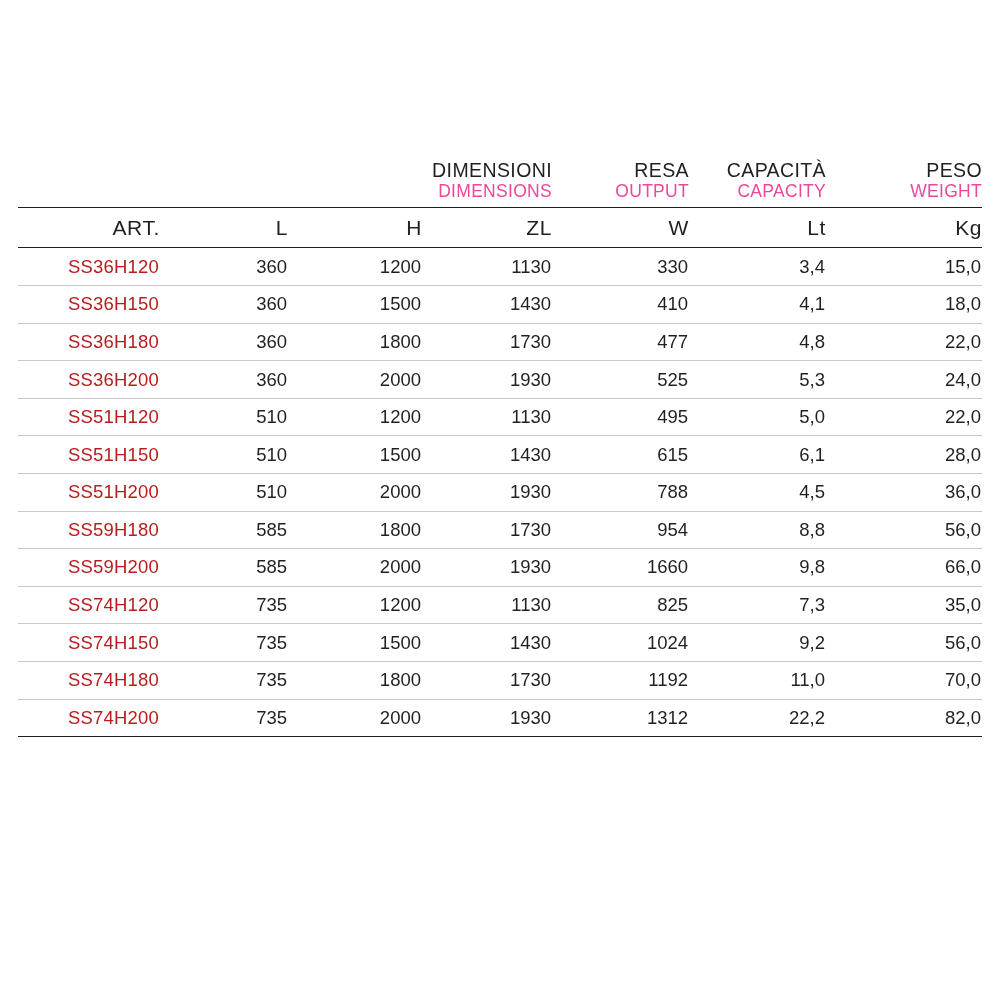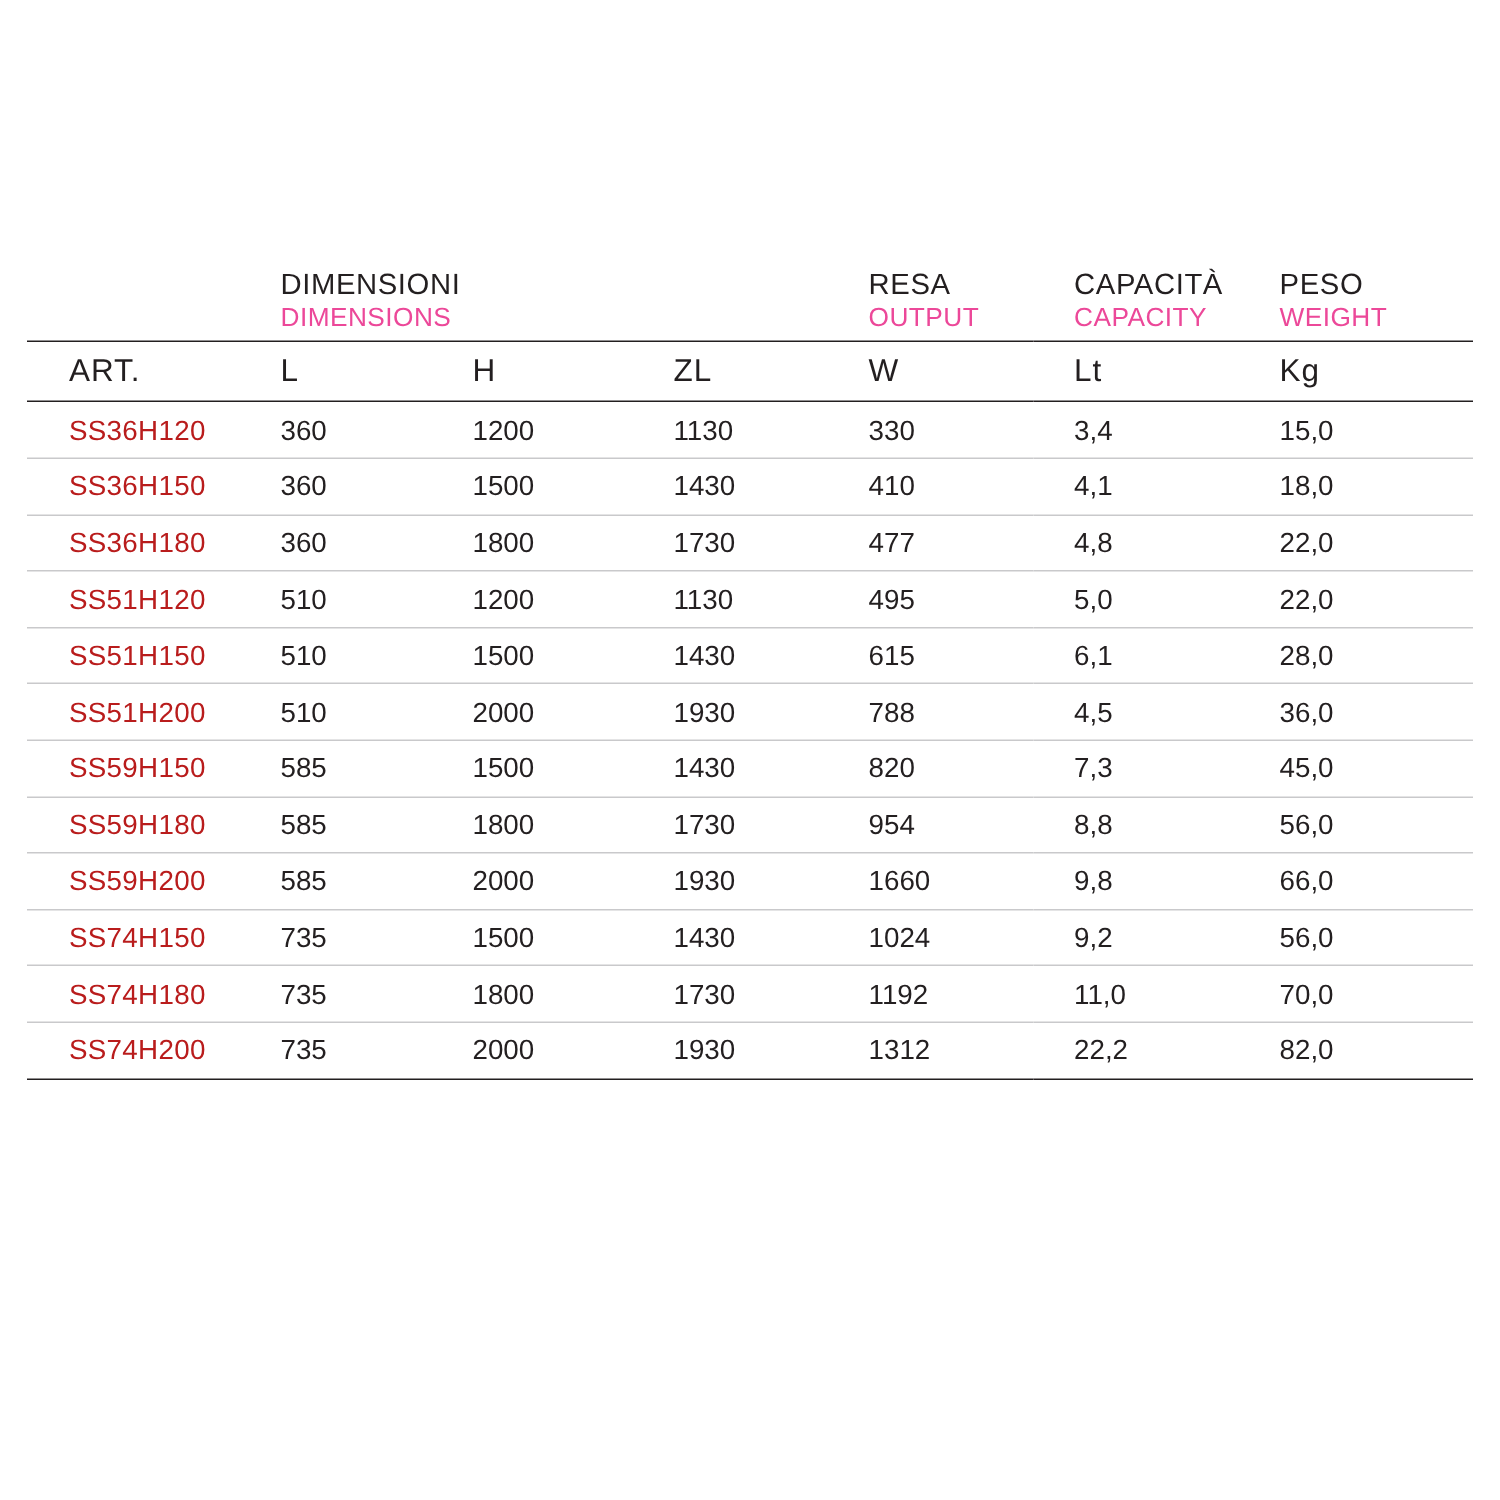--- a/index.html
+++ b/index.html
@@ -18,24 +18,25 @@
   .sheet {
     position: absolute;
     left: 0;
     top: 0;
     width: 1000px;
     height: 1000px;
   }
   table.spec {
     position: absolute;
     left: 18px;
-    top: 180px;
+    top: 160px;
     width: 964px;
     border-collapse: collapse;
     table-layout: fixed;
+    text-align: right;
   }
   table.spec col.c-art { width: 142px; }
   table.spec col.c-l   { width: 128px; }
   table.spec col.c-h   { width: 134px; }
   table.spec col.c-zl  { width: 130px; }
   table.spec col.c-w   { width: 137px; }
   table.spec col.c-lt  { width: 137px; }
   table.spec col.c-kg  { width: 156px; }
 
   
@@ -176,20 +177,29 @@
       <tr class="data-row">
         <td class="art">SS36H180</td>
         <td class="val">360</td>
         <td class="val">1800</td>
         <td class="val">1730</td>
         <td class="val">477</td>
         <td class="val">4,8</td>
         <td class="val">22,0</td>
       </tr>
       <tr class="data-row">
+        <td class="art">SS36H200</td>
+        <td class="val">360</td>
+        <td class="val">2000</td>
+        <td class="val">1930</td>
+        <td class="val">525</td>
+        <td class="val">5,3</td>
+        <td class="val">24,0</td>
+      </tr>
+      <tr class="data-row">
         <td class="art">SS51H120</td>
         <td class="val">510</td>
         <td class="val">1200</td>
         <td class="val">1130</td>
         <td class="val">495</td>
         <td class="val">5,0</td>
         <td class="val">22,0</td>
       </tr>
       <tr class="data-row">
         <td class="art">SS51H150</td>
@@ -203,47 +213,47 @@
       <tr class="data-row">
         <td class="art">SS51H200</td>
         <td class="val">510</td>
         <td class="val">2000</td>
         <td class="val">1930</td>
         <td class="val">788</td>
         <td class="val">4,5</td>
         <td class="val">36,0</td>
       </tr>
       <tr class="data-row">
-        <td class="art">SS59H150</td>
-        <td class="val">585</td>
-        <td class="val">1500</td>
-        <td class="val">1430</td>
-        <td class="val">820</td>
-        <td class="val">7,3</td>
-        <td class="val">45,0</td>
-      </tr>
-      <tr class="data-row">
         <td class="art">SS59H180</td>
         <td class="val">585</td>
         <td class="val">1800</td>
         <td class="val">1730</td>
         <td class="val">954</td>
         <td class="val">8,8</td>
         <td class="val">56,0</td>
       </tr>
       <tr class="data-row">
         <td class="art">SS59H200</td>
         <td class="val">585</td>
         <td class="val">2000</td>
         <td class="val">1930</td>
         <td class="val">1660</td>
         <td class="val">9,8</td>
         <td class="val">66,0</td>
       </tr>
       <tr class="data-row">
+        <td class="art">SS74H120</td>
+        <td class="val">735</td>
+        <td class="val">1200</td>
+        <td class="val">1130</td>
+        <td class="val">825</td>
+        <td class="val">7,3</td>
+        <td class="val">35,0</td>
+      </tr>
+      <tr class="data-row">
         <td class="art">SS74H150</td>
         <td class="val">735</td>
         <td class="val">1500</td>
         <td class="val">1430</td>
         <td class="val">1024</td>
         <td class="val">9,2</td>
         <td class="val">56,0</td>
       </tr>
       <tr class="data-row">
         <td class="art">SS74H180</td>

